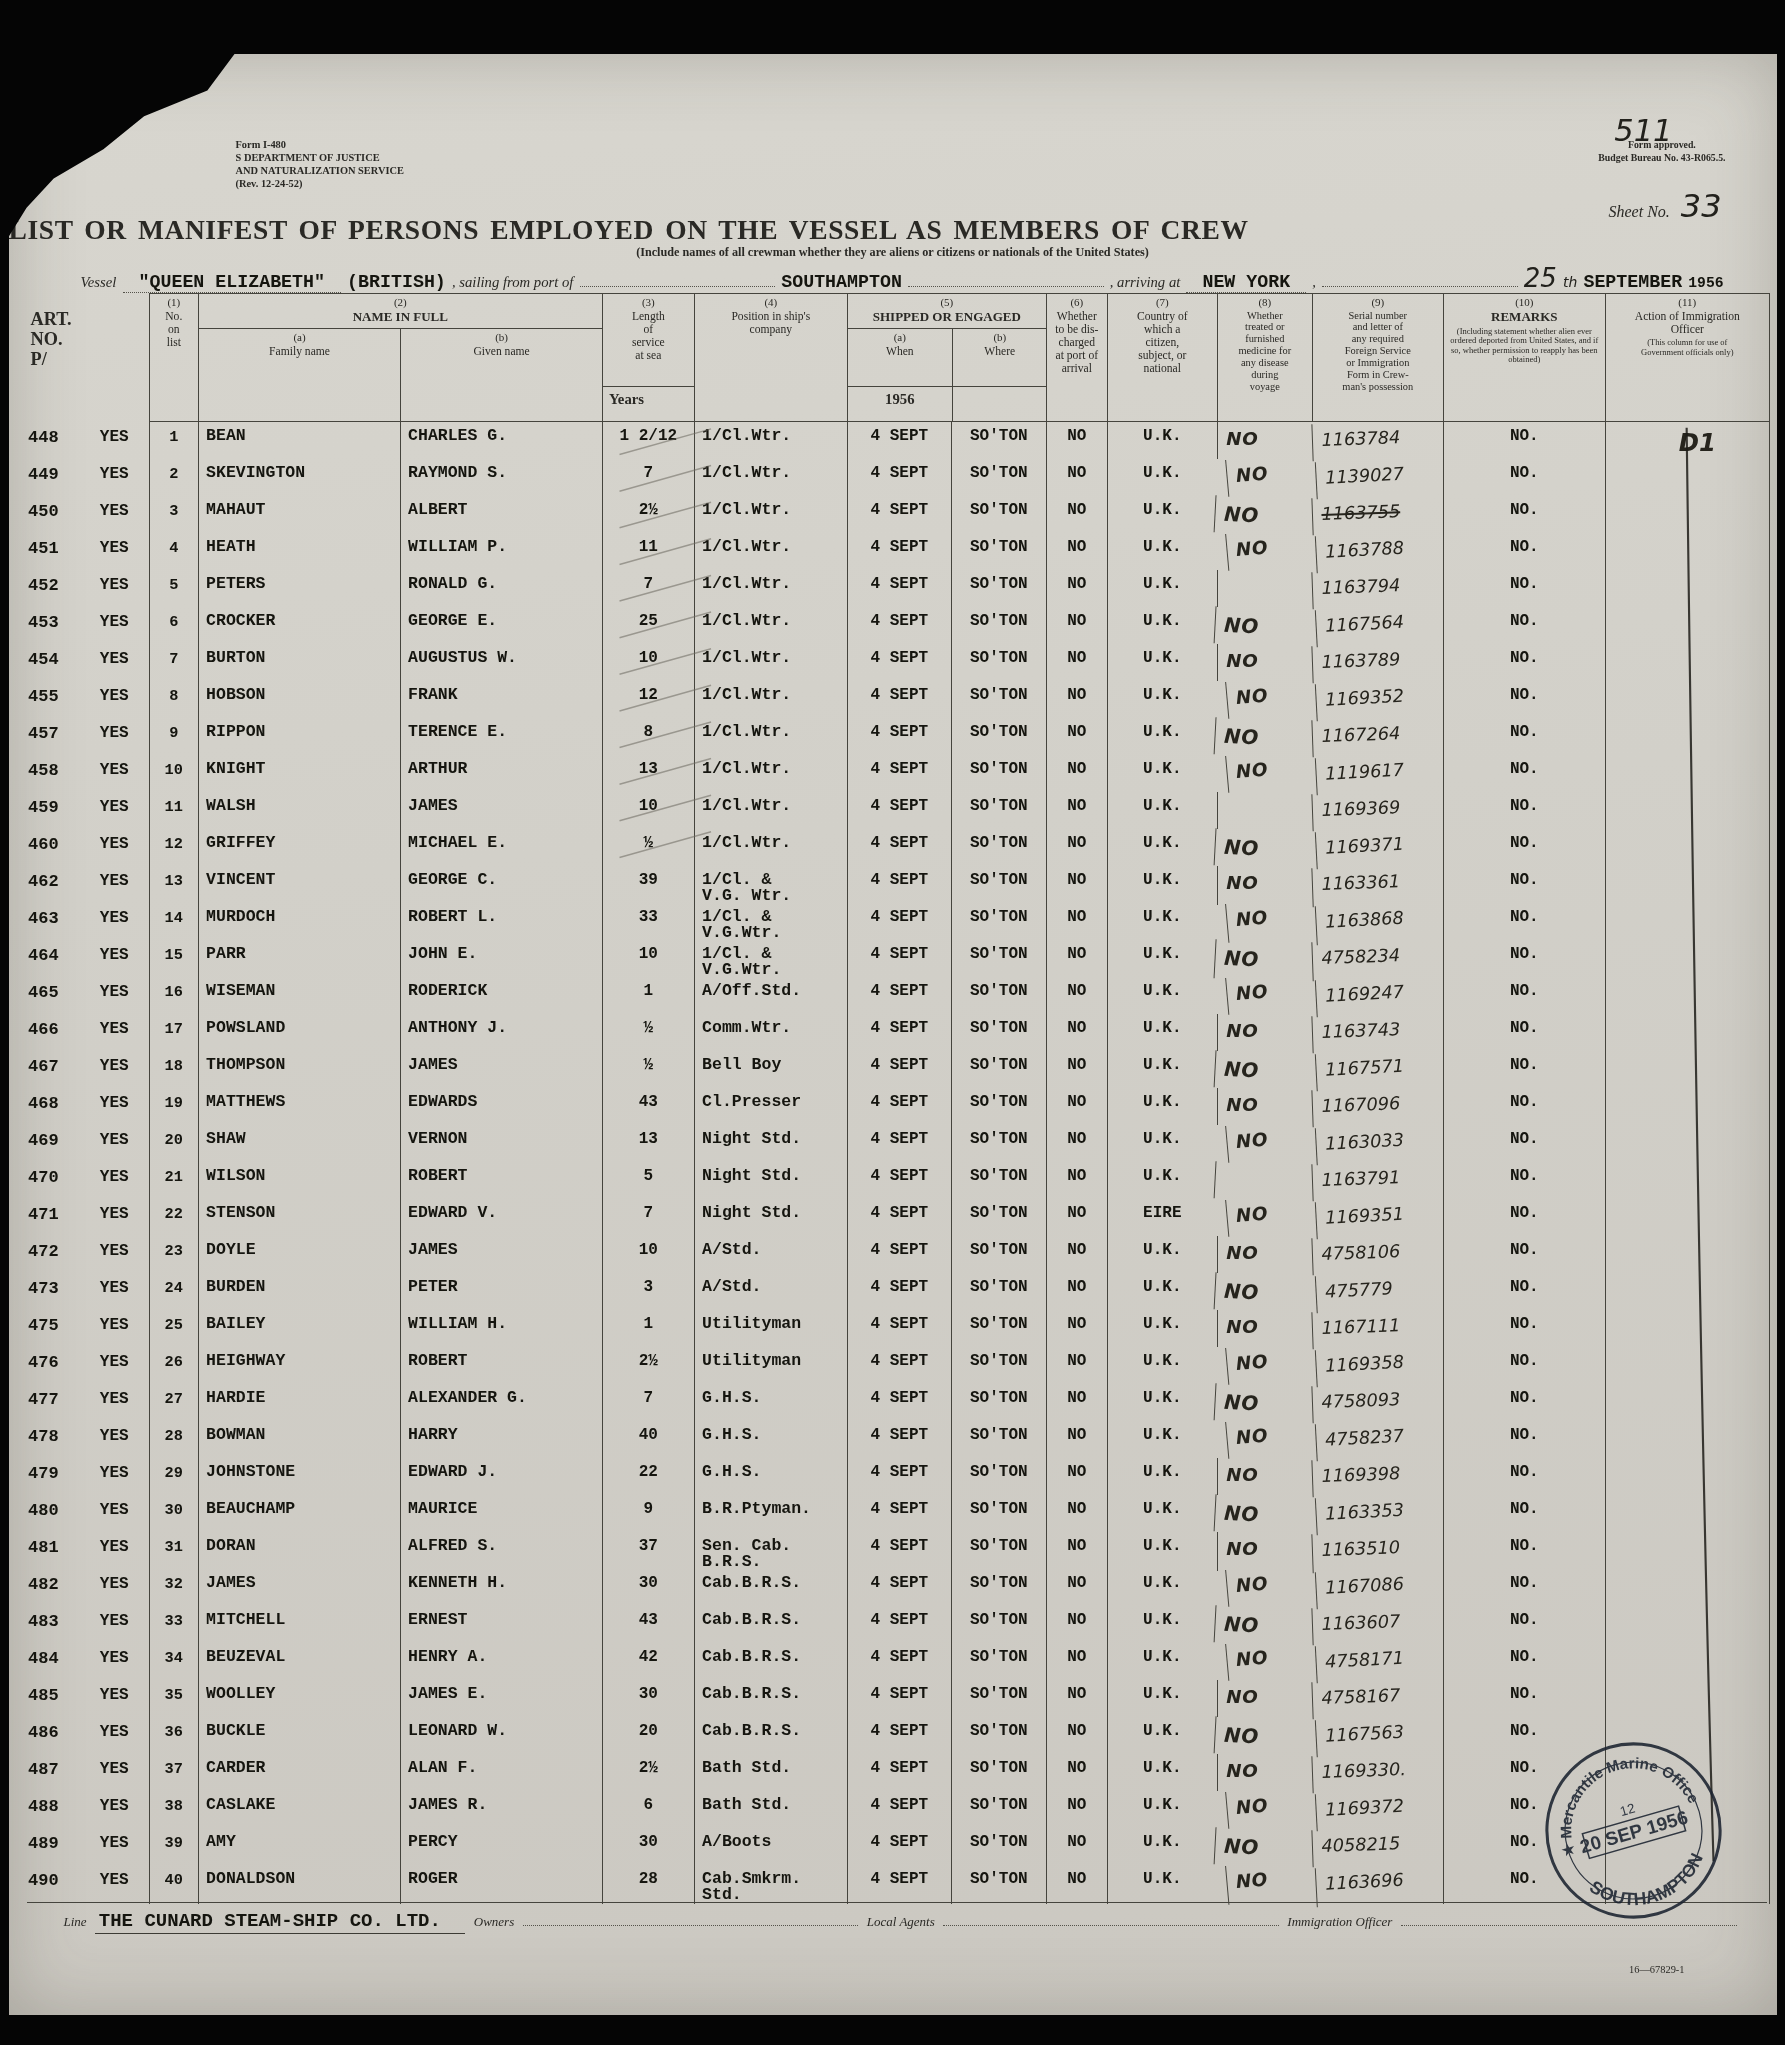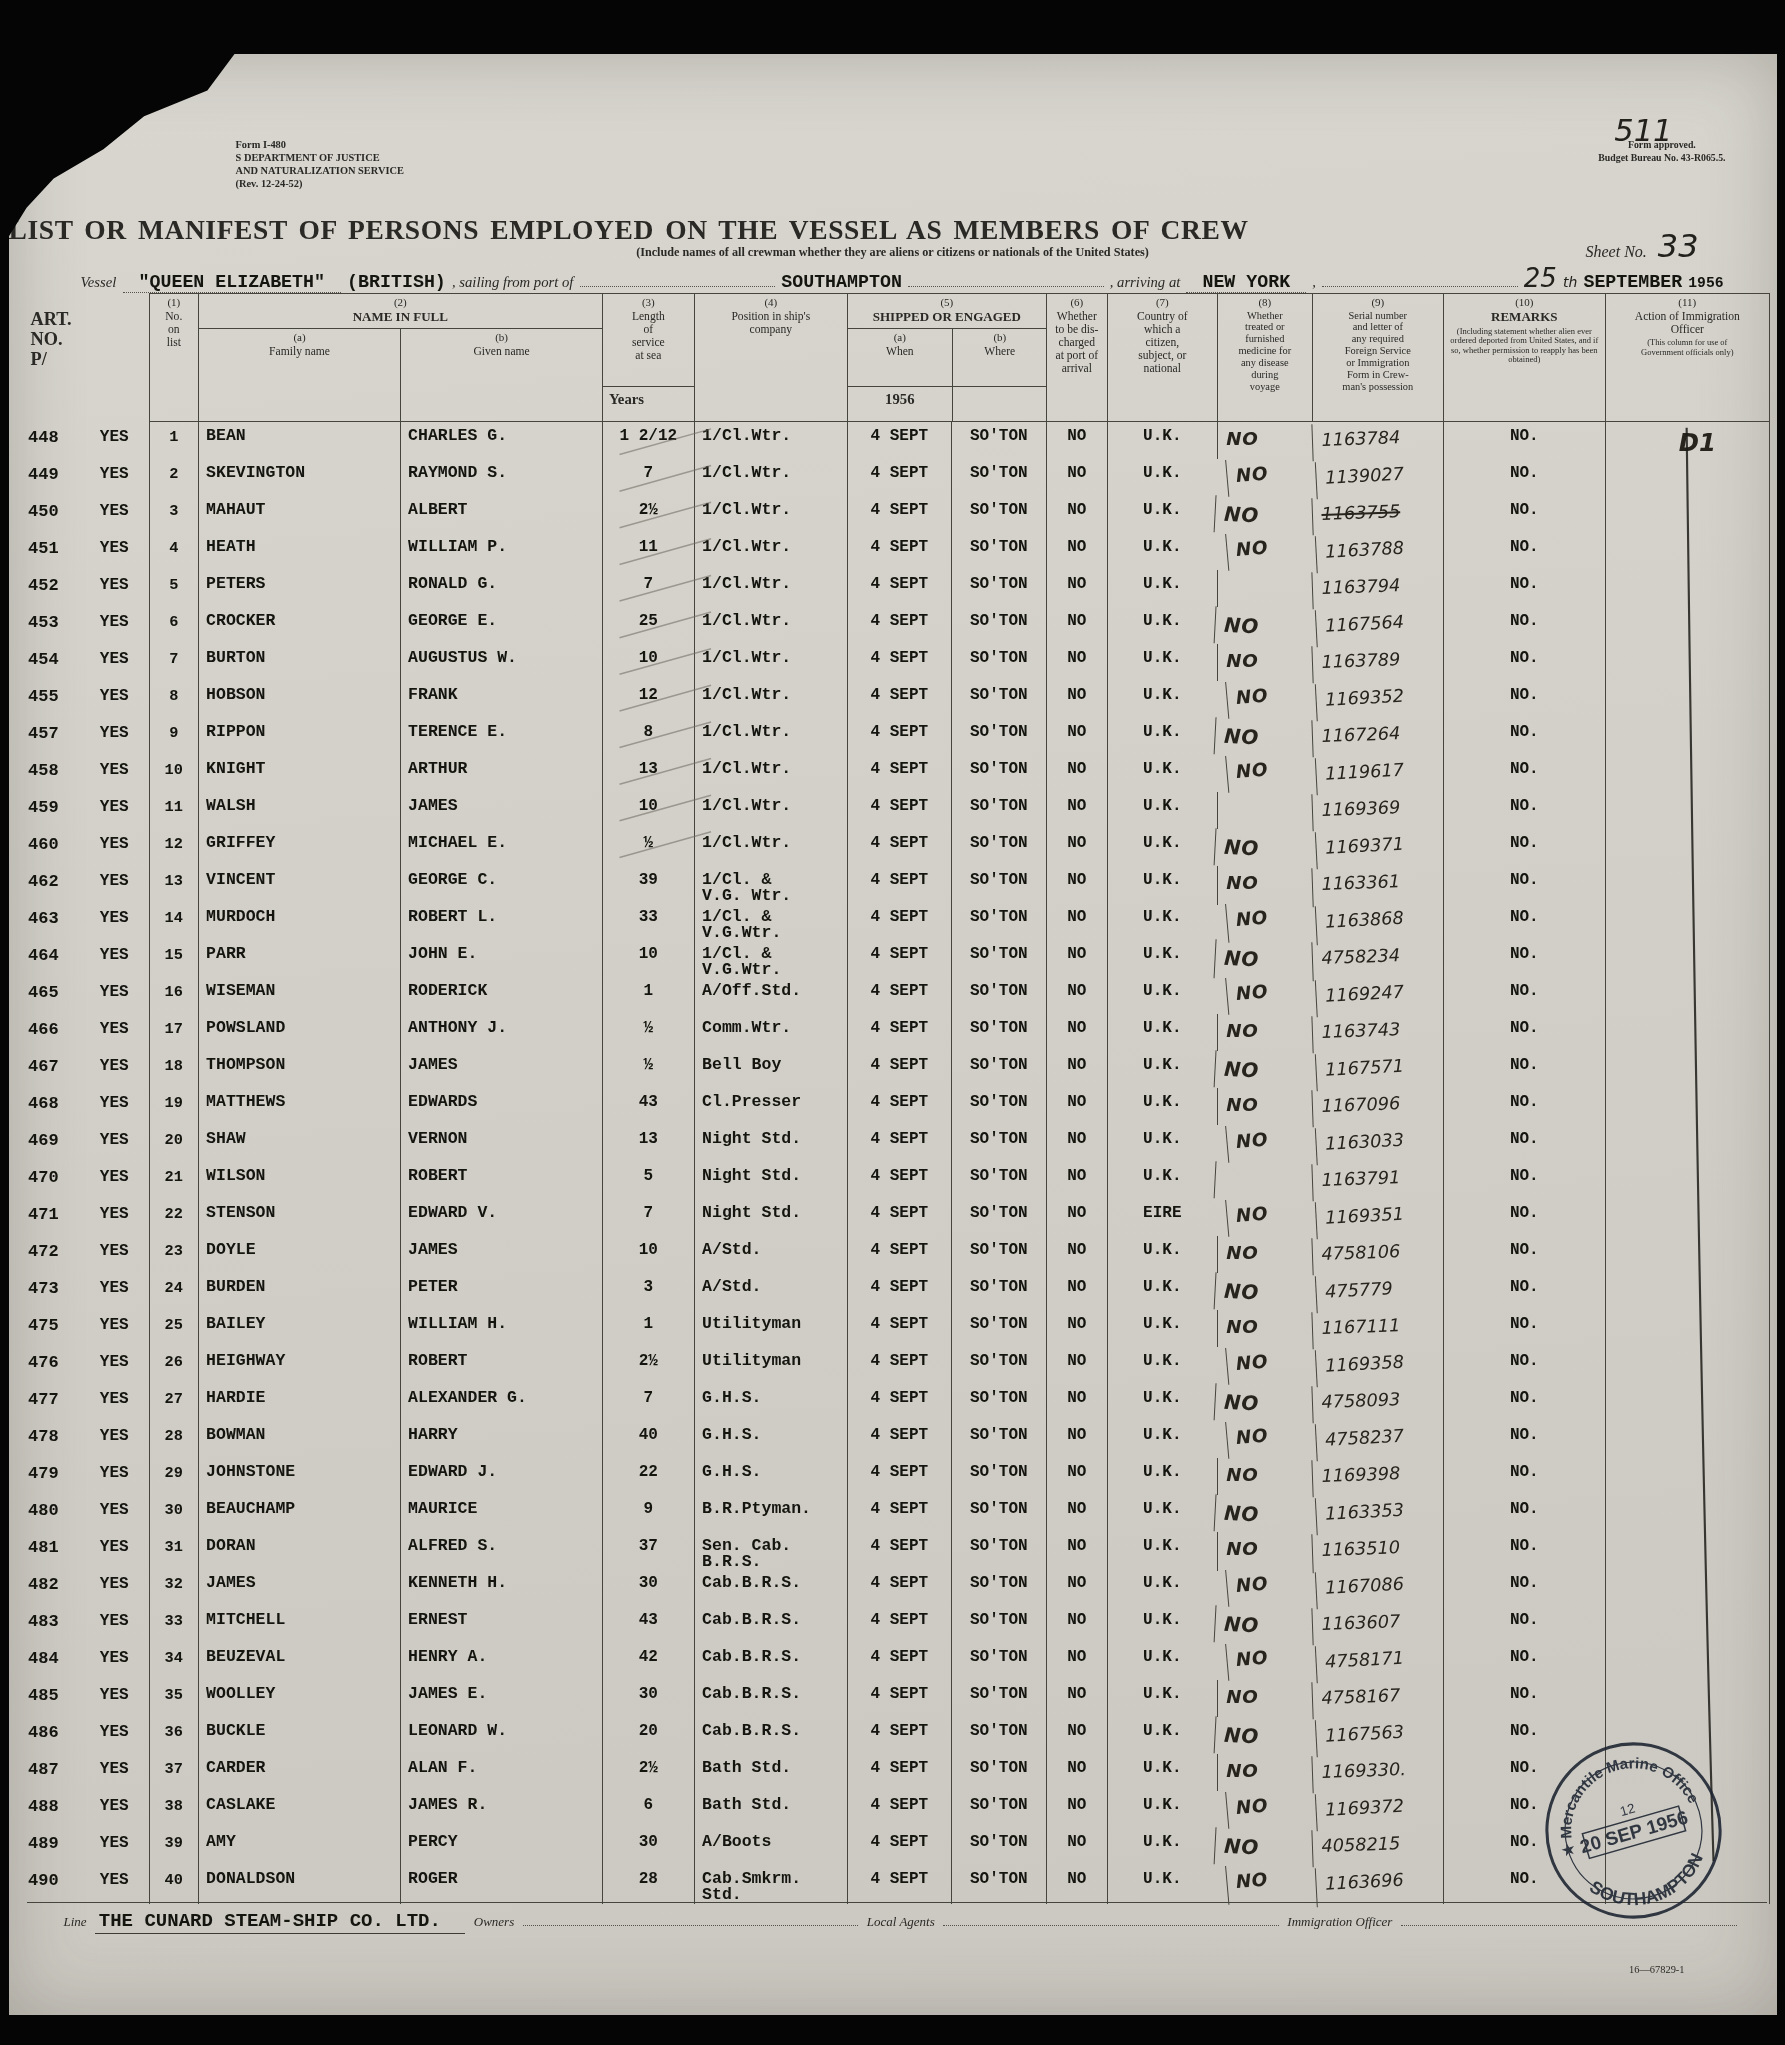--- a/index.html
+++ b/index.html
@@ -17,21 +17,21 @@
   .typed   { font-family:"Liberation Mono", monospace; font-weight:700; color:#15150f; }
   .hand    { font-family:"DejaVu Sans", sans-serif; font-style:italic; color:#22211c; }
   .pre     { white-space:pre-line; }
 
   
   .page-number { position:absolute; top:59px; right:104px; font-size:30.5px; }
   .form-block  { position:absolute; left:227px; top:84px; font-size:10.4px; font-weight:700; line-height:1.25; }
   .approved    { position:absolute; right:51px; top:85px; font-size:9.8px; font-weight:700; line-height:1.3; text-align:center; }
   .title-row   { position:absolute; left:0; top:129px; width:100%; text-align:left;margin-top:31px; }
   .title-row .title { font-size:27.5px; font-weight:700; letter-spacing:0.6px; word-spacing:3.7px; }
-  .sheet { position:absolute; right:78px; top:133px;margin-top:40px; }
+  .sheet { position:absolute; right:55px; top:133px; }
   .sheet .lbl { font-style:italic; font-size:16px; }
   .sheet .val { font-size:32px; margin-left:8.5px; }
   .subtitle { position:absolute; left:0; top:166px; width:100%; text-align:center; font-size:16.5px; font-weight:700; }
   .include-note { position:absolute; left:0; top:191px; width:100%; text-align:center; font-size:12.2px; font-weight:700; }
 
   .vessel-line { position:absolute; left:72px; top:209px; width:1643px; display:flex; align-items:baseline; gap:6.1px; }
   .vessel-line .lbl { font-style:italic; font-size:14.7px; white-space:nowrap; }
   .vessel-line .typed { font-size:18.3px; }
   .vessel-line .fillv { border-bottom:1.2px dotted #55534b; padding:0 16px; }
   .vessel-line .leader { flex:1; border-bottom:1.2px dotted #55534b; height:1.1em; min-width:24.4px; }

